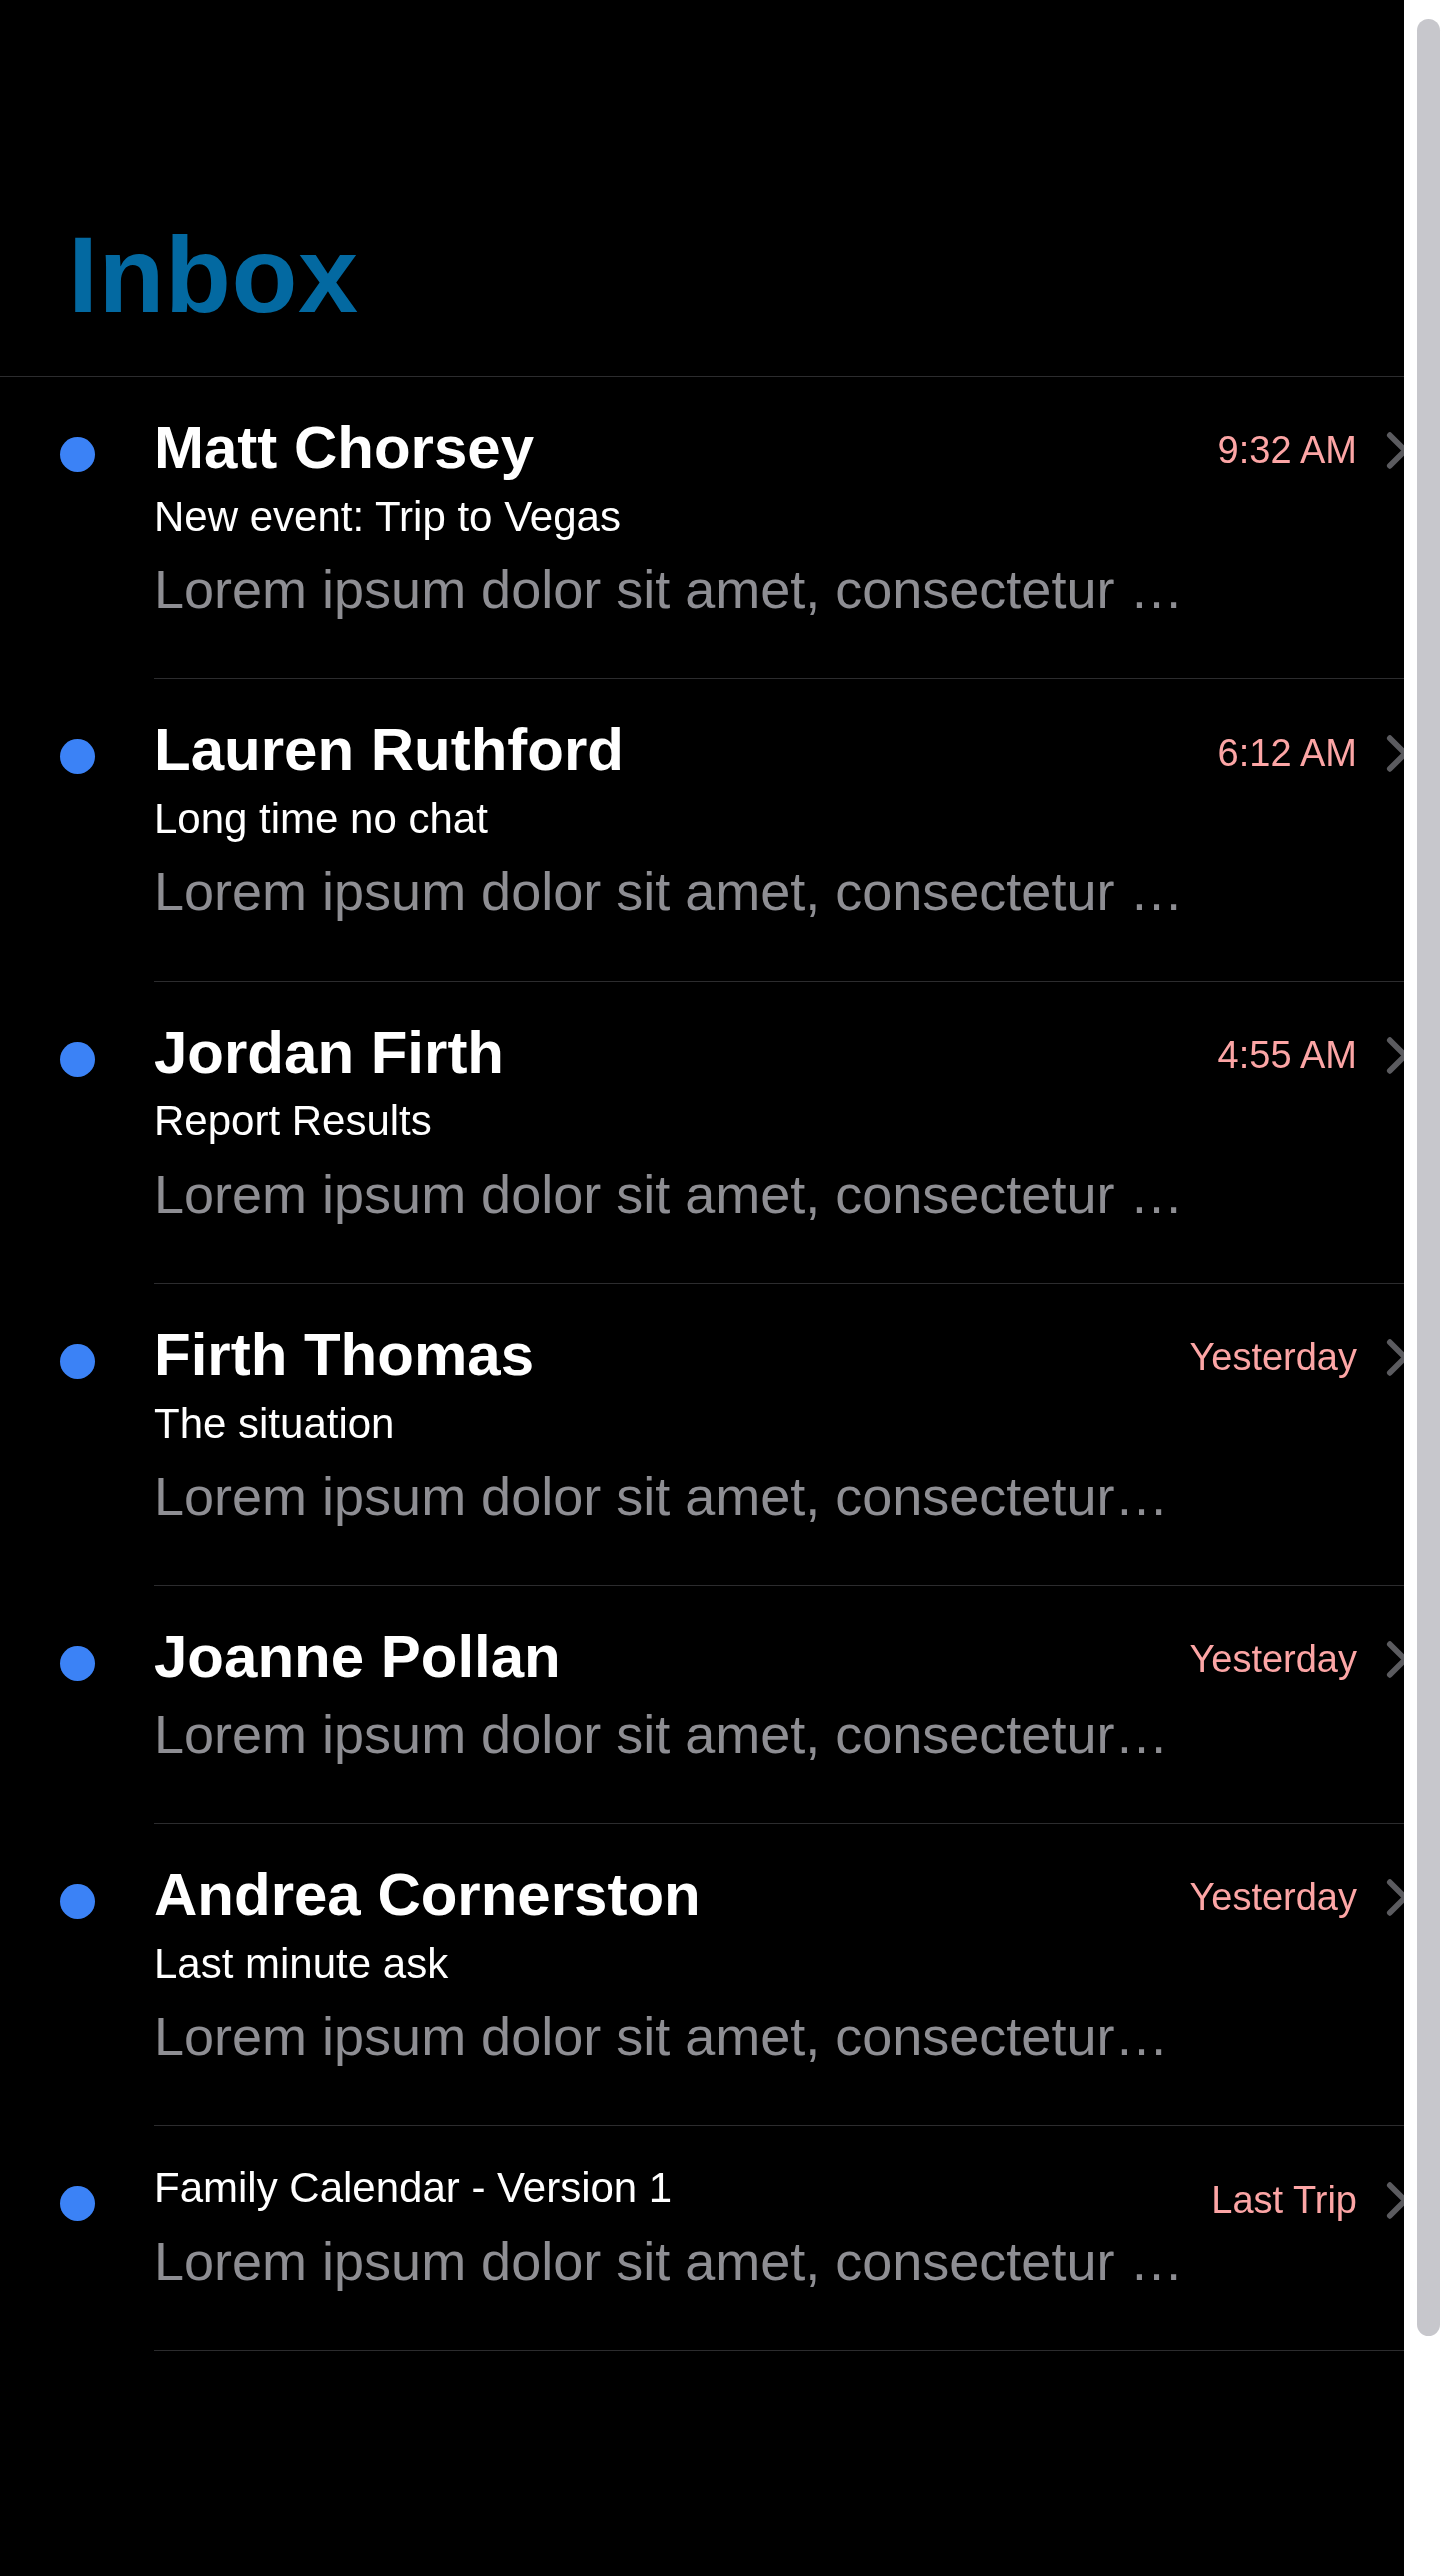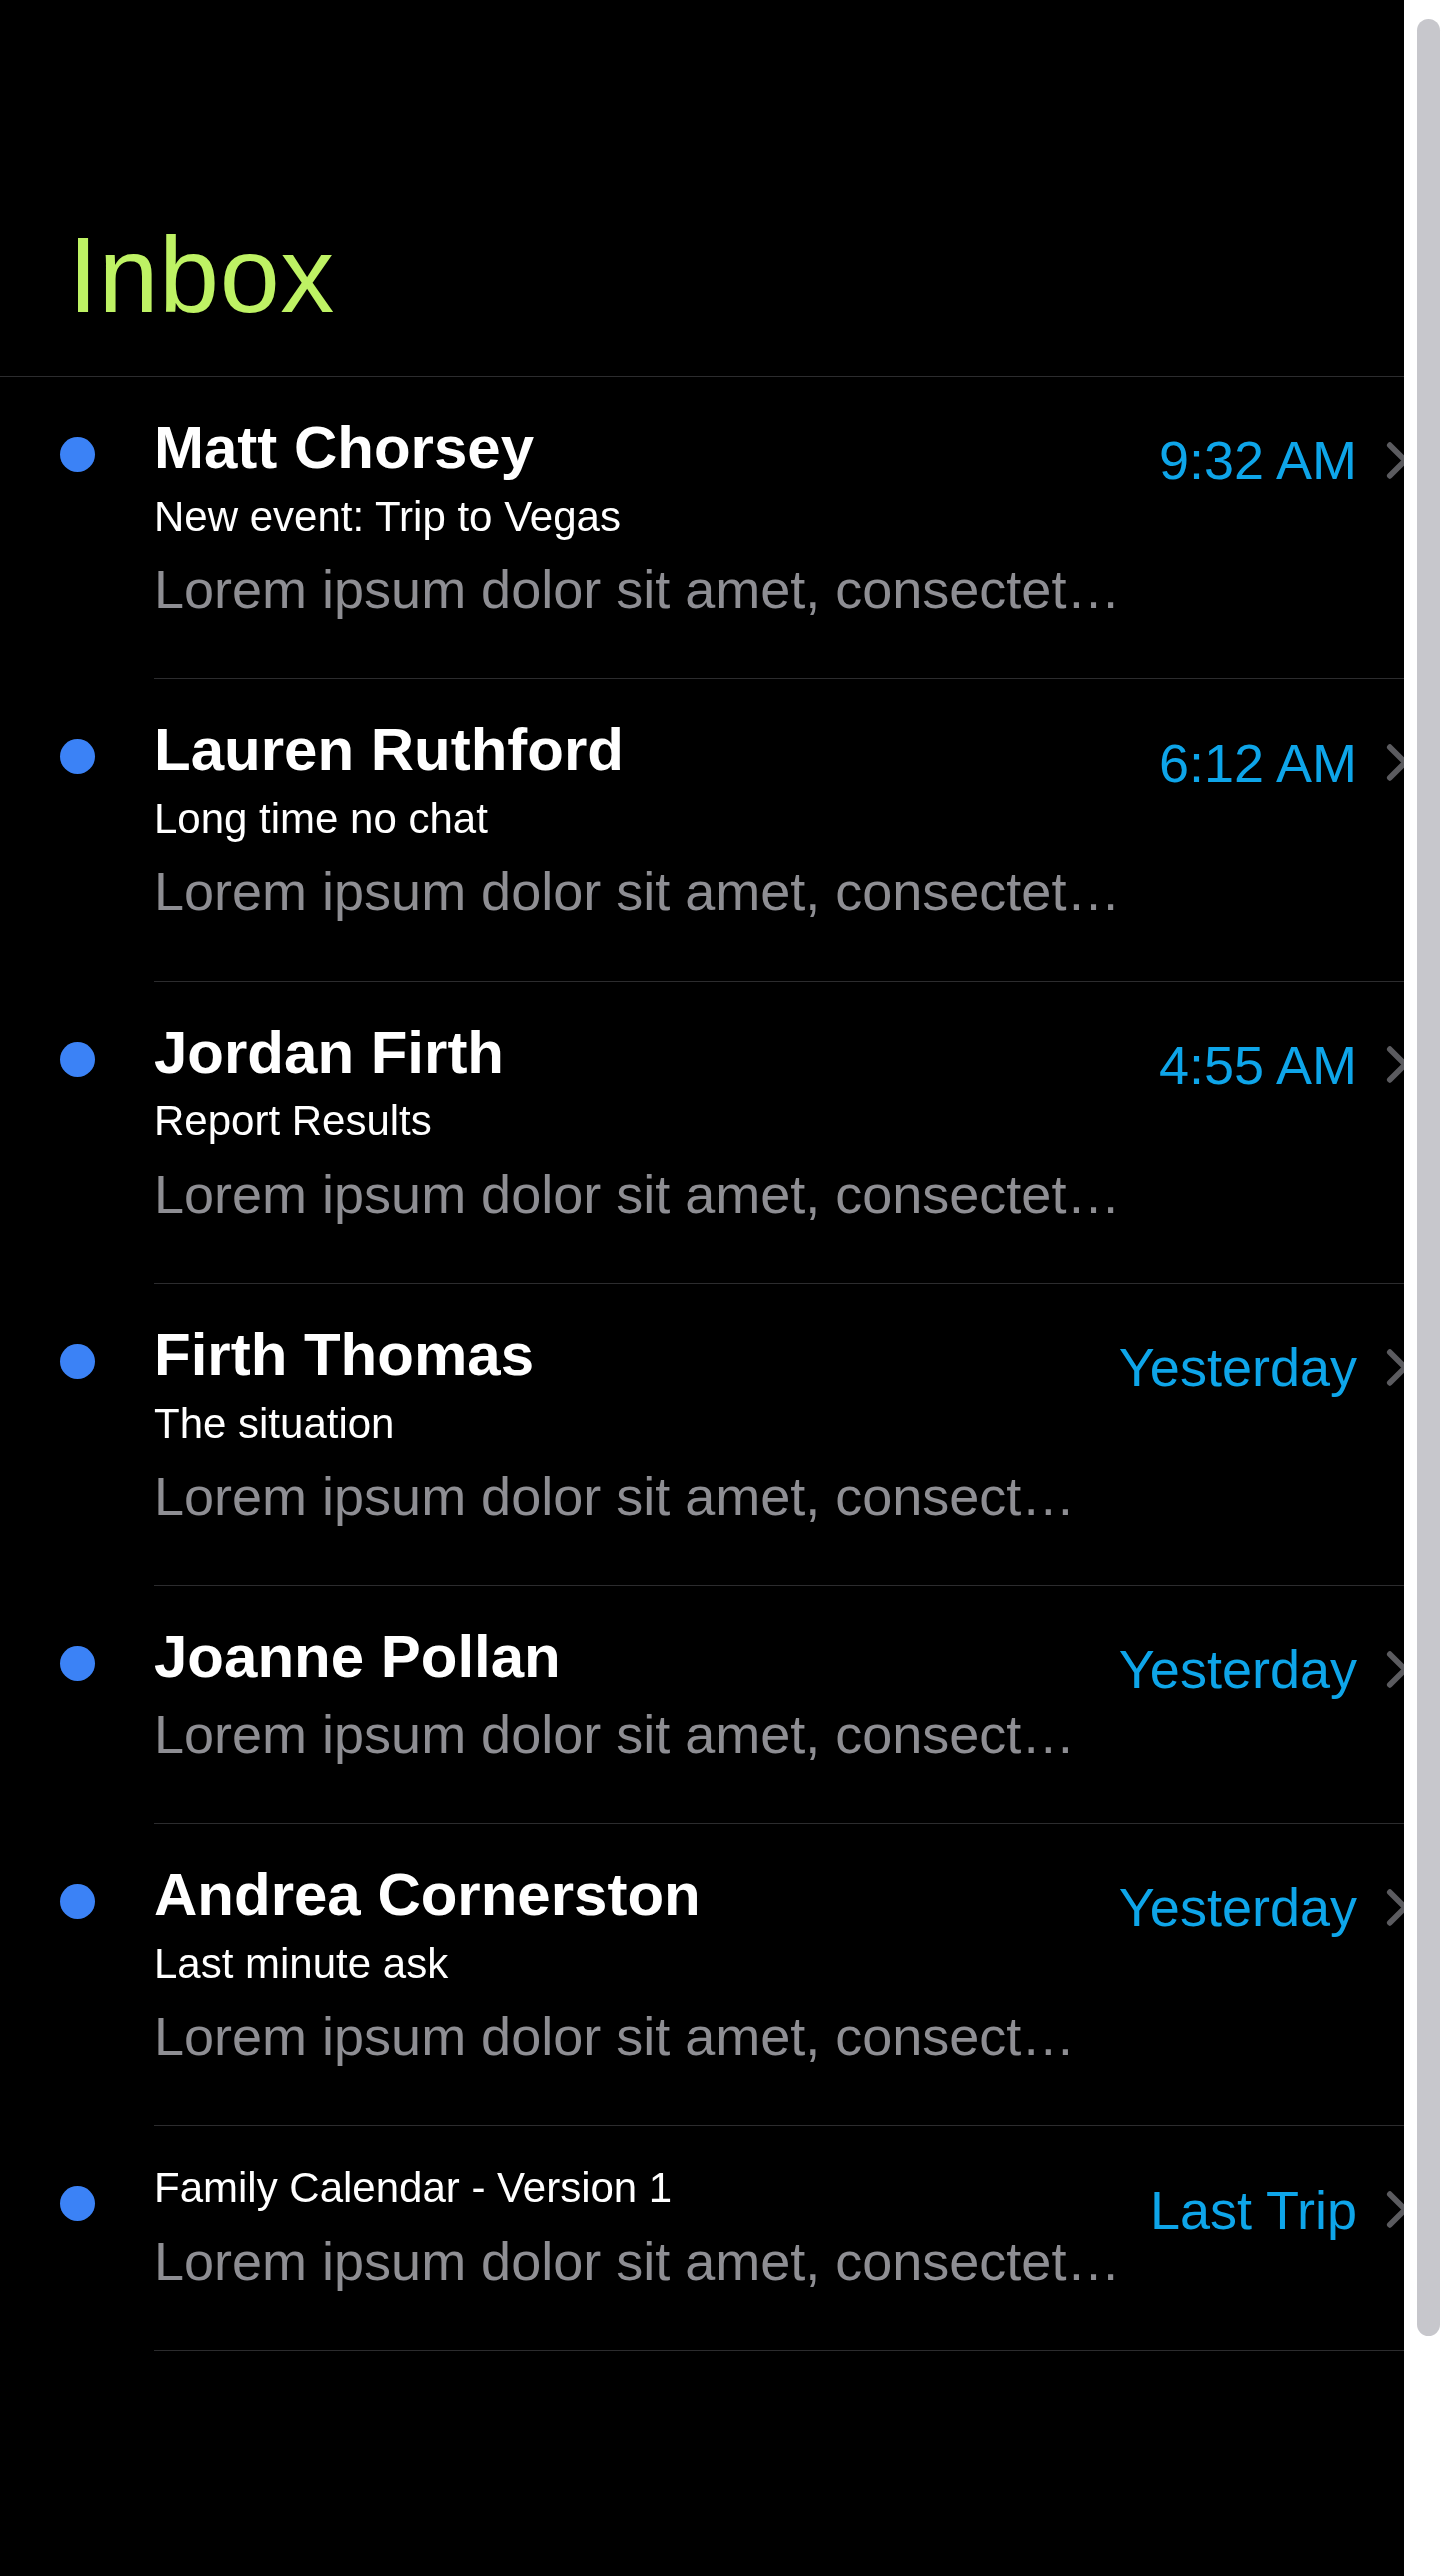--- a/index.html
+++ b/index.html
@@ -19,23 +19,23 @@
       height: 2576px;
       background: #000000;
       position: relative;
       overflow: hidden;
     }
     .header {
       padding: 212px 68px 39px 68px;
       border-bottom: 1px solid #2c2c2e;
     }
     .page-title {
-      color: #bef264;
+      color: #0369a1;
       font-size: 108px;
-      font-weight: 400;
+      font-weight: 700;
       letter-spacing: 0.5px;
     }
     .list {
       width: 100%;
     }
     .list-item {
       display: flex;
       align-items: flex-start;
       padding: 35px 39px 55px 0;
       position: relative;
@@ -94,22 +94,22 @@
       text-overflow: ellipsis;
     }
     .item-meta {
       flex: 0 0 auto;
       display: flex;
       align-items: center;
       padding-top: 17.4px;
       gap: 29px;
     }
     .timestamp {
-      color: #0ea5e9;
-      font-size: 54px;
+      color: #fca5a5;
+      font-size: 38px;
       font-weight: 400;
       white-space: nowrap;
     }
     .chevron {
       width: 23px;
       height: 41px;
       color: #5b5b5f;
     }
     .chevron svg {
       width: 100%;

